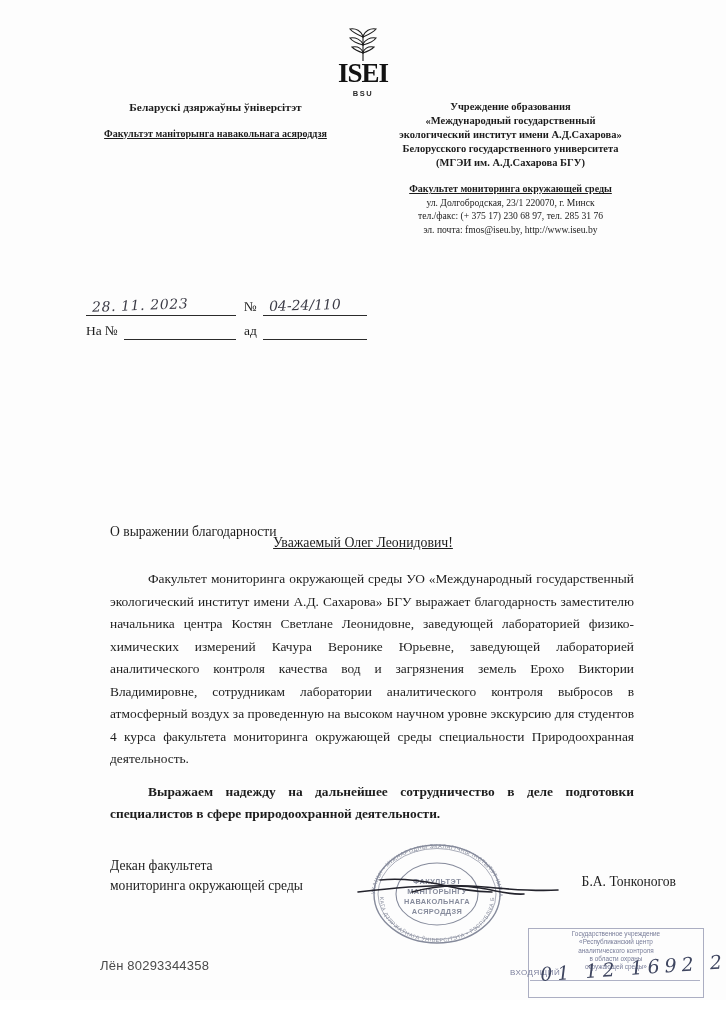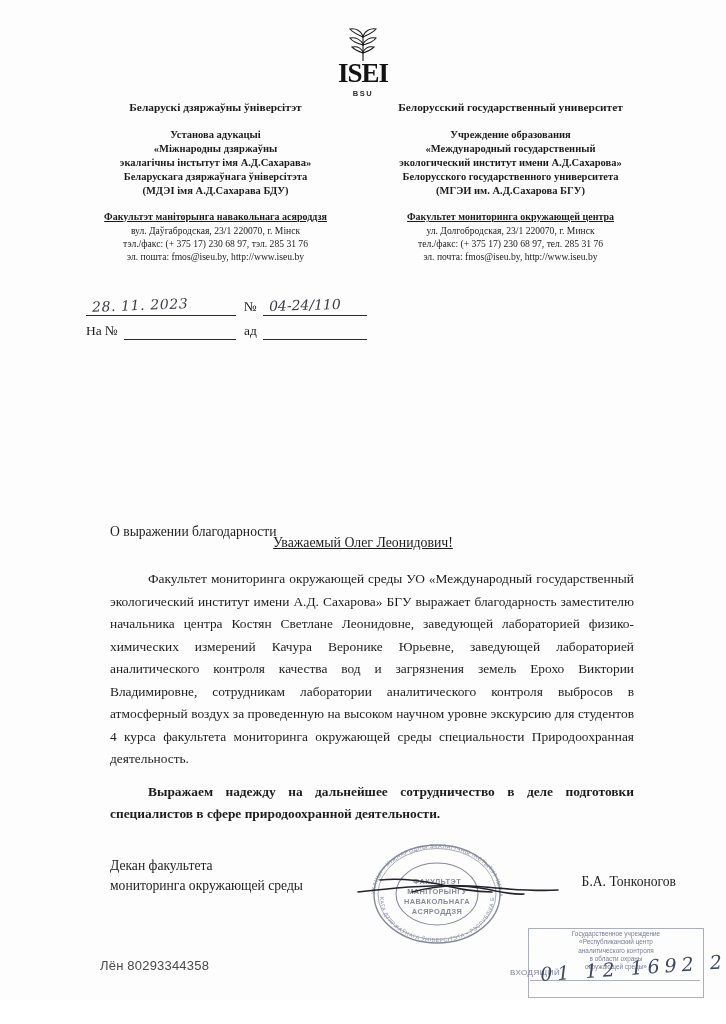--- a/index.html
+++ b/index.html
@@ -290,45 +290,32 @@
       </g>
     </svg>
     <div class="logo-isei">ISEI</div>
     <div class="logo-bsu">BSU</div>
   </div>
 
   <div class="letterhead">
 
     <div class="lh-col">
       <div class="lh-uni">Беларускі дзяржаўны ўніверсітэт</div>
-      <div class="lh-org">
-        <div>Установа адукацыі</div>
-        <div>«Міжнародны дзяржаўны</div>
-        <div>экалагічны інстытут імя А.Д.Сахарава»</div>
-        <div>Беларускага дзяржаўнага ўніверсітэта</div>
-        <div>(МДЭІ імя А.Д.Сахарава БДУ)</div>
-      </div>
       <div class="lh-fac">Факультэт маніторынга навакольнага асяроддзя</div>
-      <div class="lh-addr">
-        <div>вул. Даўгабродская, 23/1 220070, г. Мінск</div>
-        <div>тэл./факс: (+ 375 17) 230 68 97, тэл. 285 31 76</div>
-        <div>эл. пошта: fmos@iseu.by, http://www.iseu.by</div>
-      </div>
     </div>
 
     <div class="lh-col">
-      <div class="lh-uni">Белорусский государственный университет</div>
       <div class="lh-org">
         <div>Учреждение образования</div>
         <div>«Международный государственный</div>
         <div>экологический институт имени А.Д.Сахарова»</div>
         <div>Белорусского государственного университета</div>
         <div>(МГЭИ им. А.Д.Сахарова БГУ)</div>
       </div>
-      <div class="lh-fac">Факультет мониторинга окружающей центра</div>
+      <div class="lh-fac">Факультет мониторинга окружающей среды</div>
       <div class="lh-addr">
         <div>ул. Долгобродская, 23/1 220070, г. Минск</div>
         <div>тел./факс: (+ 375 17) 230 68 97, тел. 285 31 76</div>
         <div>эл. почта: fmos@iseu.by, http://www.iseu.by</div>
       </div>
     </div>
 
   </div>
 
   <div class="refblock">

